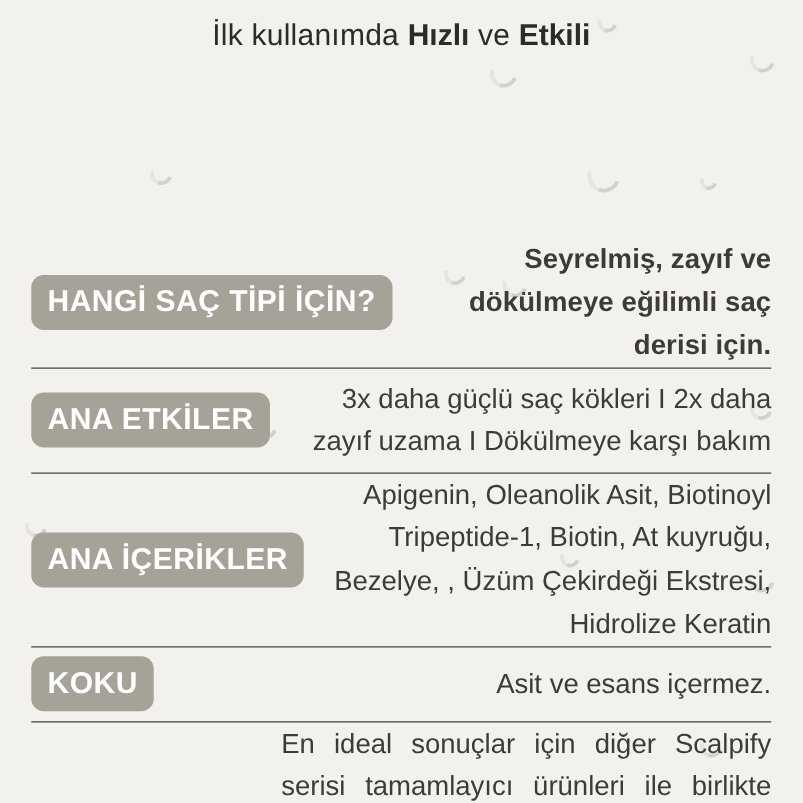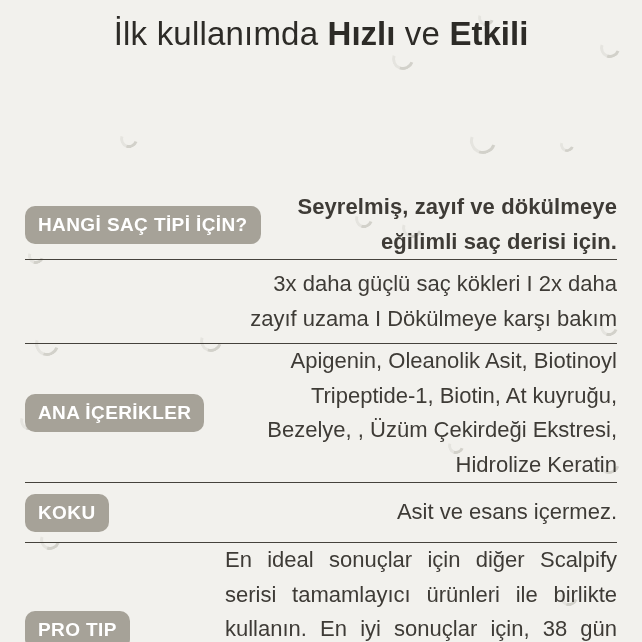--- a/index.html
+++ b/index.html
@@ -29,21 +29,21 @@
     border-left-color:rgba(185,182,173,.22);
     transform:rotate(-25deg);
     pointer-events:none;
   }
   
   .headline{
     position:absolute;
     top:14px;left:0;right:0;
     text-align:center;
     color:var(--title);
-    font-size:33px;
+    font-size:24px;
     line-height:1.24;
     letter-spacing:.2px;
   }
   .headline .b{
     font-weight:800;
     letter-spacing:0;
   }
   
   .rows{
     position:absolute;
@@ -58,21 +58,21 @@
   .row.r1{min-height:52px;}
   .row.r2{min-height:84px;}
   .row.r3{min-height:107px;}
   .row.r4{min-height:60px;}
   .row.r5{min-height:135px;}
   .badge{
     flex:0 0 auto;
     background:var(--badge);
     color:var(--badge_text);
     font-weight:700;
-    font-size:19px;
+    font-size:24px;
     letter-spacing:.4px;
     padding:8px 13px;
     border-radius:10px;
     white-space:nowrap;
   }
   .val{
     width:392px;
     margin-left:auto;
     text-align:right;
     font-size:22px;
@@ -106,20 +106,21 @@
 <header class="headline">
   <div><span>İlk kullanımda </span><span class="b">Hızlı</span><span> ve </span><span class="b">Etkili</span></div>
 </header>
 
 <main class="rows">
   <section class="row r1">
     <div class="badge">HANGİ SAÇ TİPİ İÇİN?</div>
     <div class="val bold">Seyrelmiş, zayıf ve dökülmeye eğilimli saç derisi için.</div>
   </section>
   <section class="row r2">
+    <div class="badge">ANA ETKİLER</div>
     <div class="val">3x daha güçlü saç kökleri I 2x daha zayıf uzama I Dökülmeye karşı bakım</div>
   </section>
   <section class="row r3">
     <div class="badge">ANA İÇERİKLER</div>
     <div class="val">Apigenin, Oleanolik Asit, Biotinoyl Tripeptide-1, Biotin, At kuyruğu, Bezelye, , Üzüm Çekirdeği Ekstresi, Hidrolize Keratin</div>
   </section>
   <section class="row r4">
     <div class="badge">KOKU</div>
     <div class="val">Asit ve esans içermez.</div>
   </section>

